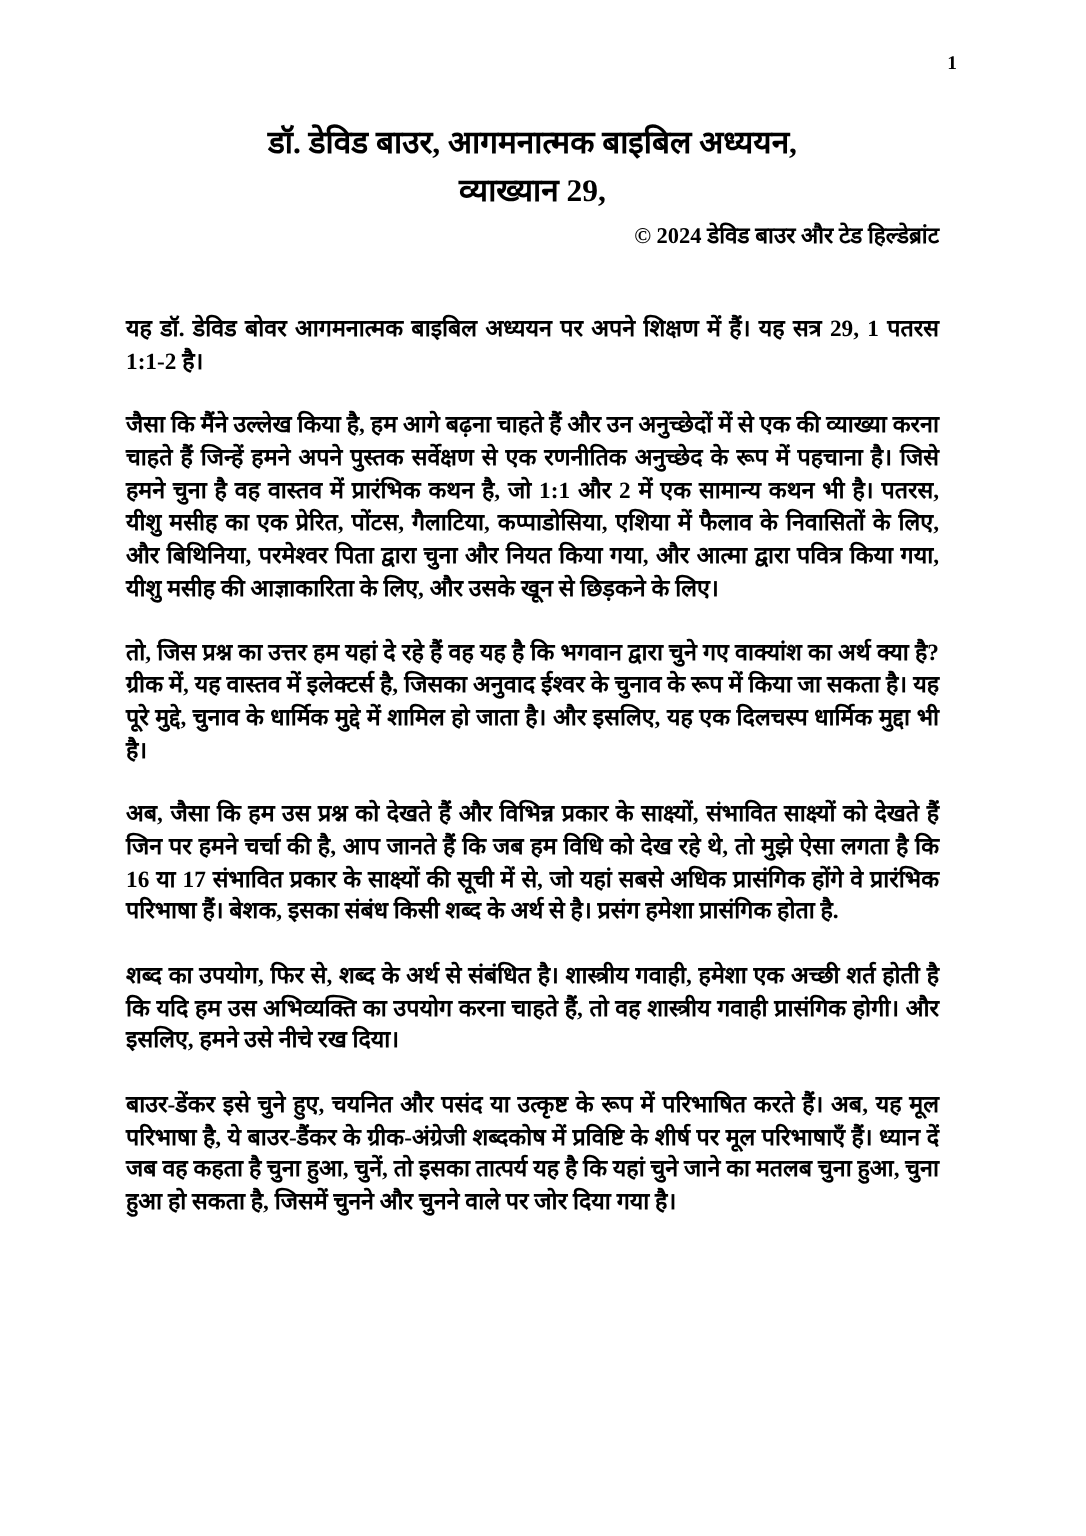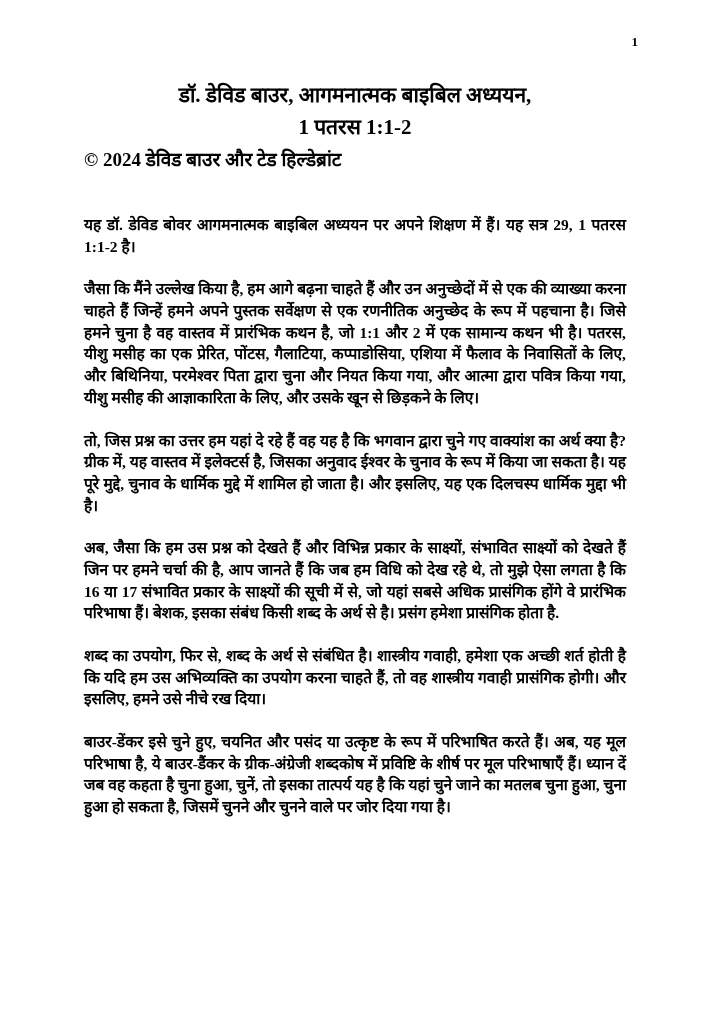--- a/index.html
+++ b/index.html
@@ -23,22 +23,22 @@
     padding: 80px 98px 0 84px;
   }
   .title-block {
     text-align: center;
     font-weight: bold;
     font-size: 21px;
     line-height: 1.5;
   }
   .title-line { display: block; }
   .copyright {
-    text-align: left;
-    font-size: 19px;
+    text-align: right;
+    font-size: 15px;
     font-weight: bold;
     margin-top: 3px;
   }
   .body-text {
     margin-top: 42px;
     font-size: 15.5px;
     font-weight: bold;
     line-height: 1.4;
     text-align: justify;
   }
@@ -46,21 +46,21 @@
 </style>
 </head>
 <body>
 
 <div class="page-number">1</div>
 
 <div class="content">
 
   <div class="title-block">
     <span class="title-line">डॉ. डेविड बाउर, आगमनात्मक बाइबिल अध्ययन,</span>
-    <span class="title-line">1 पतरस 1:1-2</span>
+    <span class="title-line">व्याख्यान 29,</span>
   </div>
 
   <div class="copyright">© 2024 डेविड बाउर और टेड हिल्डेब्रांट</div>
 
   <div class="body-text">
     <p>यह डॉ. डेविड बोवर आगमनात्मक बाइबिल अध्ययन पर अपने शिक्षण में हैं। यह सत्र 29, 1 पतरस 1:1-2 है।</p>
     <p>जैसा कि मैंने उल्लेख किया है, हम आगे बढ़ना चाहते हैं और उन अनुच्छेदों में से एक की व्याख्या करना चाहते हैं जिन्हें हमने अपने पुस्तक सर्वेक्षण से एक रणनीतिक अनुच्छेद के रूप में पहचाना है। जिसे हमने चुना है वह वास्तव में प्रारंभिक कथन है, जो 1:1 और 2 में एक सामान्य कथन भी है। पतरस, यीशु मसीह का एक प्रेरित, पोंटस, गैलाटिया, कप्पाडोसिया, एशिया में फैलाव के निवासितों के लिए, और बिथिनिया, परमेश्वर पिता द्वारा चुना और नियत किया गया, और आत्मा द्वारा पवित्र किया गया, यीशु मसीह की आज्ञाकारिता के लिए, और उसके खून से छिड़कने के लिए।</p>
     <p>तो, जिस प्रश्न का उत्तर हम यहां दे रहे हैं वह यह है कि भगवान द्वारा चुने गए वाक्यांश का अर्थ क्या है? ग्रीक में, यह वास्तव में इलेक्टर्स है, जिसका अनुवाद ईश्वर के चुनाव के रूप में किया जा सकता है। यह पूरे मुद्दे, चुनाव के धार्मिक मुद्दे में शामिल हो जाता है। और इसलिए, यह एक दिलचस्प धार्मिक मुद्दा भी है।</p>
     <p>अब, जैसा कि हम उस प्रश्न को देखते हैं और विभिन्न प्रकार के साक्ष्यों, संभावित साक्ष्यों को देखते हैं जिन पर हमने चर्चा की है, आप जानते हैं कि जब हम विधि को देख रहे थे, तो मुझे ऐसा लगता है कि 16 या 17 संभावित प्रकार के साक्ष्यों की सूची में से, जो यहां सबसे अधिक प्रासंगिक होंगे वे प्रारंभिक परिभाषा हैं। बेशक, इसका संबंध किसी शब्द के अर्थ से है। प्रसंग हमेशा प्रासंगिक होता है.</p>
     <p>शब्द का उपयोग, फिर से, शब्द के अर्थ से संबंधित है। शास्त्रीय गवाही, हमेशा एक अच्छी शर्त होती है कि यदि हम उस अभिव्यक्ति का उपयोग करना चाहते हैं, तो वह शास्त्रीय गवाही प्रासंगिक होगी। और इसलिए, हमने उसे नीचे रख दिया।</p>

